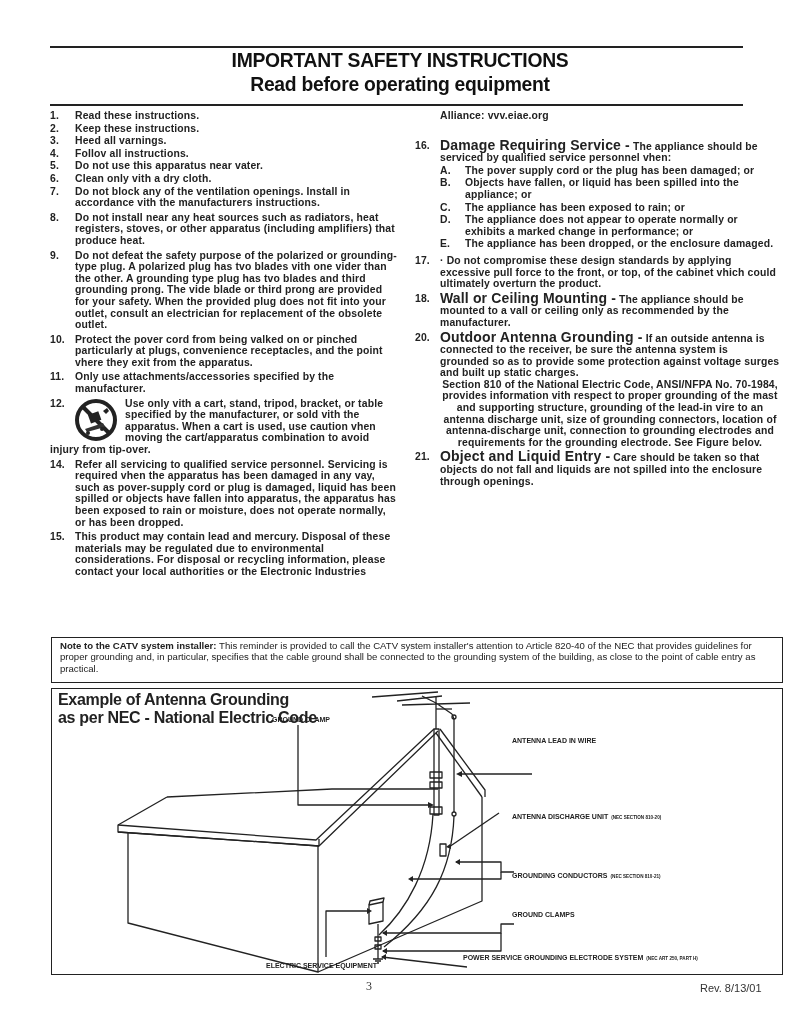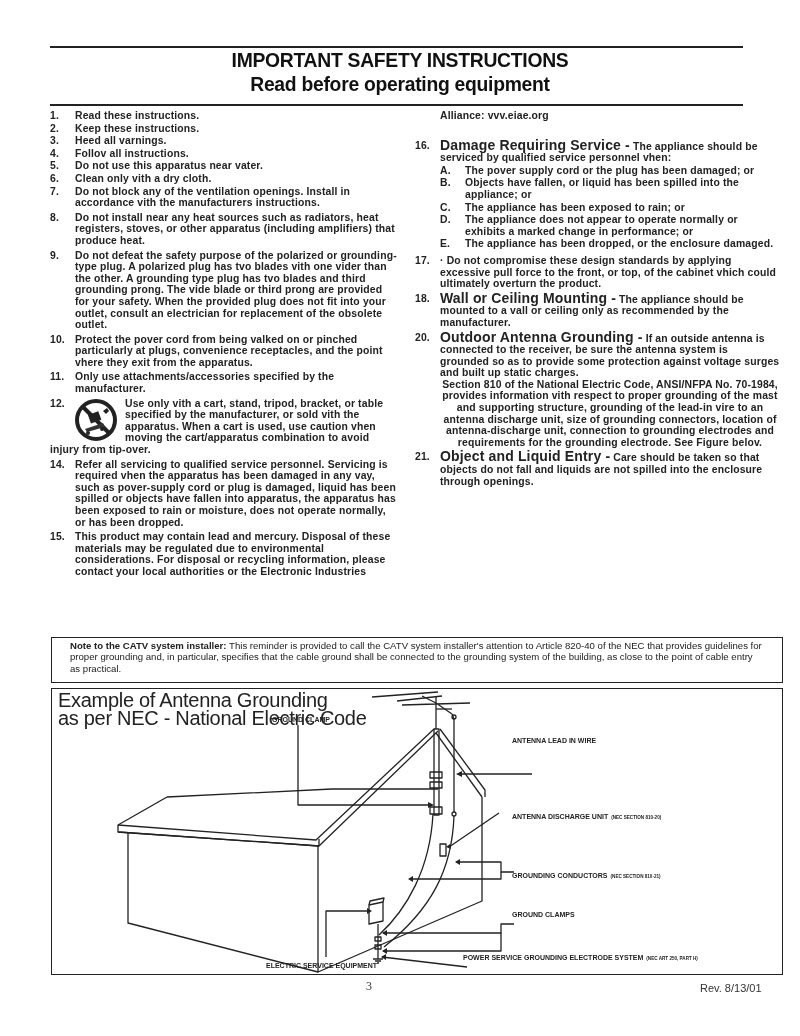--- a/index.html
+++ b/index.html
@@ -21,25 +21,25 @@
   .item { position: relative; padding-left: 25px; margin-bottom: 3px; }
   .item .num { position: absolute; left: 0; top: 0; }
   .item .head { font-size: 14px; }
   .item p { margin: 0; }
   .sub { position: relative; padding-left: 25px; margin-top: 1px; }
   .sub .num { position: absolute; left: 0; top: 0; }
   .para { margin-top: 4px; text-align: center; }
 
   .cart-icon { float: left; width: 42px; height: 42px; margin: 1px 8px 0 0; }
 
-  .note-box { position: absolute; left: 51px; top: 637px; width: 732px; height: 46px; border: 1.5px solid #222; padding: 2px 18px; font-size: 9.6px; line-height: 11.4px; color: #222; transform-origin: left top; }
+  .note-box { position: absolute; left: 51px; top: 637px; width: 732px; height: 46px; border: 1.5px solid #222; padding: 2px 8px; font-size: 9.6px; line-height: 11.4px; color: #222; transform-origin: left top; }
   .note-box b { font-weight: bold; }
 
   .diagram-box { position: absolute; left: 51px; top: 688px; width: 732px; height: 287px; border: 1.5px solid #222; }
-  .diagram-title { position: absolute; left: 6px; top: 2px; font-size: 20px; line-height: 18px; font-weight: normal; color: #222; letter-spacing: -0.3px; }
+  .diagram-title { position: absolute; left: 6px; top: 2px; font-size: 16px; line-height: 18px; font-weight: bold; color: #222; letter-spacing: -0.3px; }
   .diagram-svg { position: absolute; left: 0; top: 0; }
   .lbl { font-family: "Liberation Sans", sans-serif; font-weight: bold; font-size: 7px; fill: #222; }
   .lbl-small { font-family: "Liberation Sans", sans-serif; font-weight: bold; font-size: 4.6px; fill: #222; }
 
   .page-num { position: absolute; left: 366px; top: 979px; font-family: "Liberation Serif", serif; font-size: 12px; color: #333; }
   .rev { position: absolute; left: 700px; top: 982px; font-size: 11px; font-weight: normal; color: #333; }
 </style>
 </head>
 <body>
 

